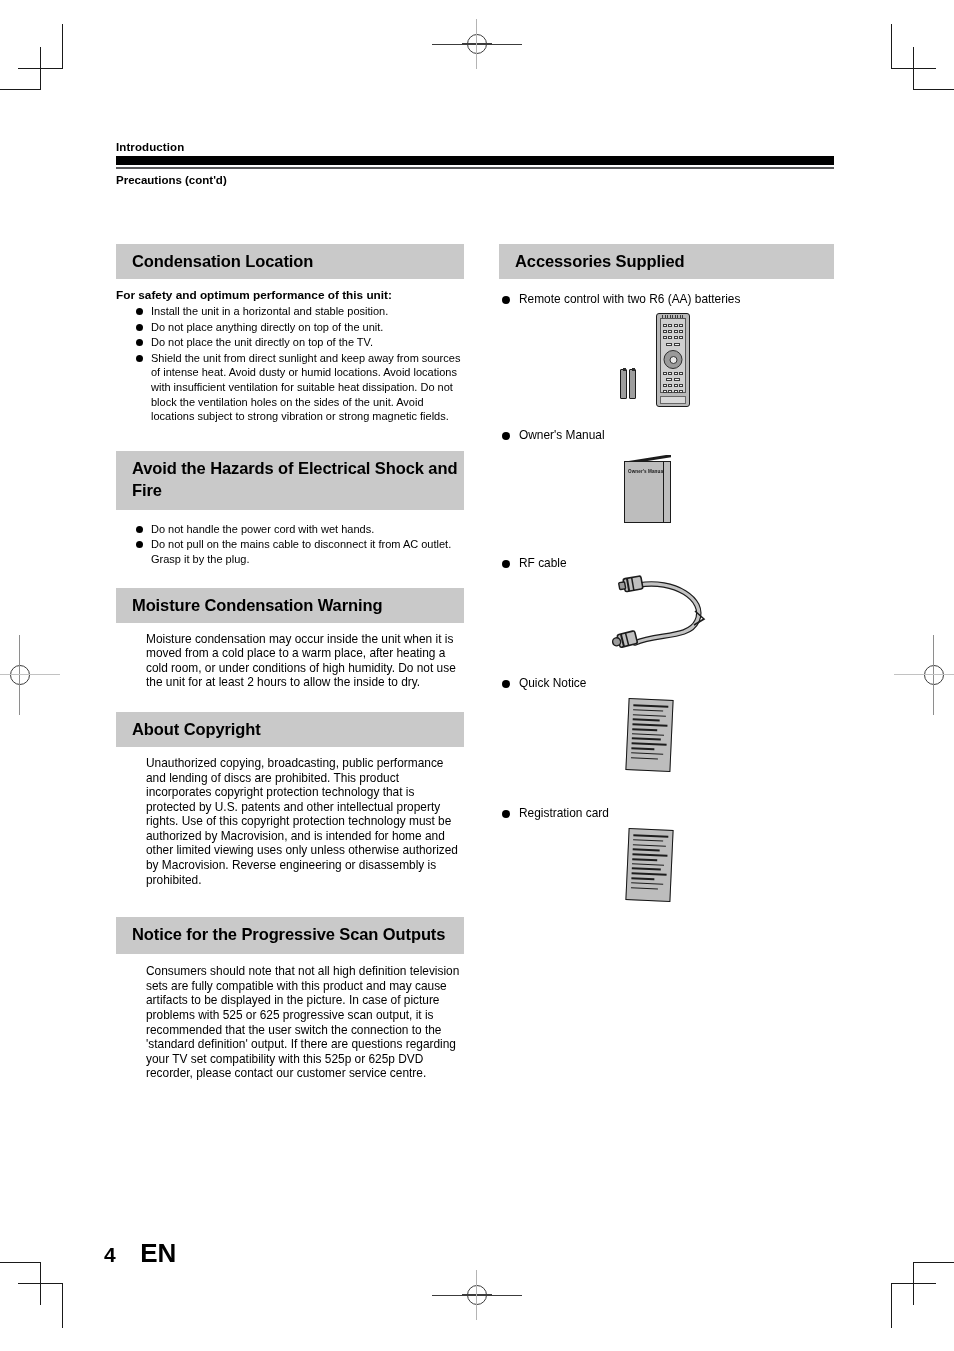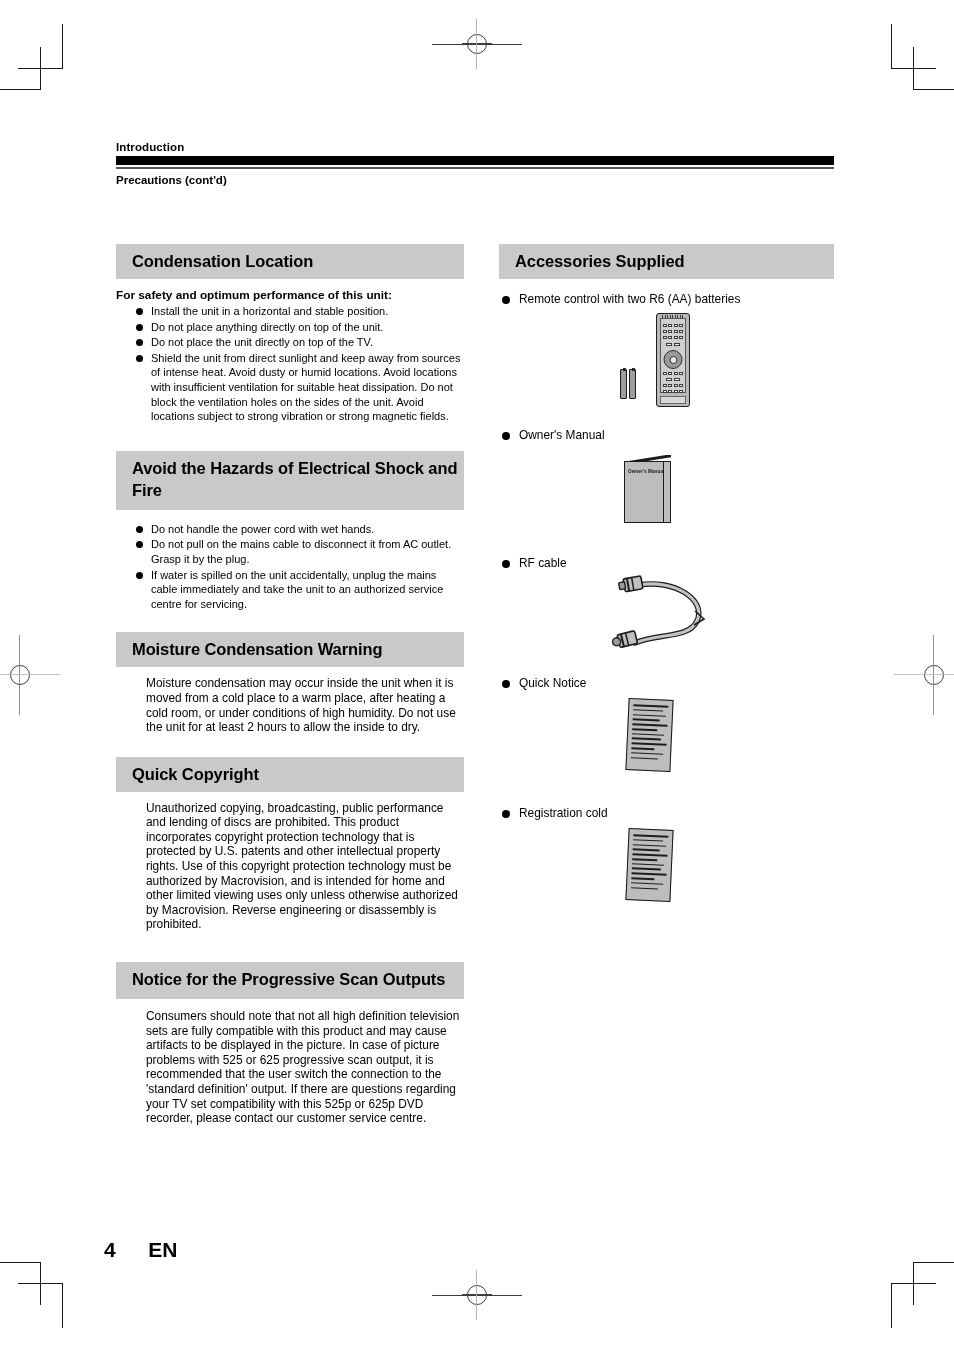--- a/index.html
+++ b/index.html
@@ -106,21 +106,21 @@
   .art-sheet{height:102px;}
   .sheet{position:absolute;left:128px;top:8px;width:45px;height:72px;
          background:#bdbdbd;border:1.6px solid #141414;box-sizing:border-box;
          transform:rotate(2.6deg);}
   .sheet .lines{position:absolute;left:4px;top:5px;right:4px;bottom:4px;}
   .sheet .ln{height:1.6px;background:#1d1d1d;margin-bottom:3.2px;}
 
   
   .footer{position:absolute;left:104px;top:1222px;font-weight:bold;}
   .footer .pg{font-size:21px;display:inline-block;}
-  .footer .en{font-size:21px;display:inline-block;margin-left:28px;}
+  .footer .en{font-size:26px;display:inline-block;margin-left:20px;}
 </style>
 </head>
 <body>
 
 <div>
 
   <div class="mark v" style="left:62px;top:24px;height:45px;"></div>
   <div class="mark h" style="left:18px;top:68px;width:45px;"></div>
   <div class="mark v" style="left:40px;top:47px;height:43px;"></div>
   <div class="mark h" style="left:0px;top:89px;width:41px;"></div>
@@ -195,35 +195,34 @@
       </ul>
     </div>
 
     <div class="gapA"></div>
 
     <div class="blk">
       <div class="sechead two">Avoid the Hazards of Electrical Shock and Fire</div>
       <ul class="bul indent" style="margin-top:12px;">
         <li><span class="dot"></span><span>Do not handle the power cord with wet hands.</span></li>
         <li><span class="dot"></span><span>Do not pull on the mains cable to disconnect it from AC outlet. Grasp it by the plug.</span></li>
-        <li><span class="dot"></span><span>If water is spilled on the unit accidentally, unplug the mains cable immediately and take the unit to an authorized service centre for servicing.</span></li>
       </ul>
     </div>
 
     <div class="gapB"></div>
 
     <div class="blk">
       <div class="sechead">Moisture Condensation Warning</div>
       <p class="body">Moisture condensation may occur inside the unit when it is moved from a cold place to a warm place, after heating a cold room, or under conditions of high humidity. Do not use the unit for at least 2 hours to allow the inside to dry.</p>
     </div>
 
     <div class="gapC"></div>
 
     <div class="blk">
-      <div class="sechead">Quick Copyright</div>
+      <div class="sechead">About Copyright</div>
       <p class="body">Unauthorized copying, broadcasting, public performance and lending of discs are prohibited. This product incorporates copyright protection technology that is protected by U.S. patents and other intellectual property rights. Use of this copyright protection technology must be authorized by Macrovision, and is intended for home and other limited viewing uses only unless otherwise authorized by Macrovision. Reverse engineering or disassembly is prohibited.</p>
     </div>
 
     <div class="gapD"></div>
 
     <div class="blk">
       <div class="sechead two">Notice for the Progressive Scan Outputs</div>
       <p class="body tight">Consumers should note that not all high definition television sets are fully compatible with this product and may cause artifacts to be displayed in the picture. In case of picture problems with 525 or 625 progressive scan output, it is recommended that the user switch the connection to the 'standard definition' output. If there are questions regarding your TV set compatibility with this 525p or 625p DVD recorder, please contact our customer service centre.</p>
     </div>
   </div>
@@ -365,21 +364,21 @@
             <div class="ln" style="width:90%"></div>
               <div class="ln" style="width:76%"></div>
           </div>
         </div>
       </div>
     </div>
 
     <div class="acc-item">
       <div class="acc-label">
         <span class="dot"></span>
-        <span>Registration cold</span>
+        <span>Registration card</span>
       </div>
       <div class="acc-art art-sheet">
         <div class="sheet">
           <div class="lines">
             <div class="ln" style="width:100%"></div>
               <div class="ln" style="width:86%"></div>
             <div class="ln" style="width:95%"></div>
               <div class="ln" style="width:78%"></div>
             <div class="ln" style="width:100%"></div>
               <div class="ln" style="width:70%"></div>

